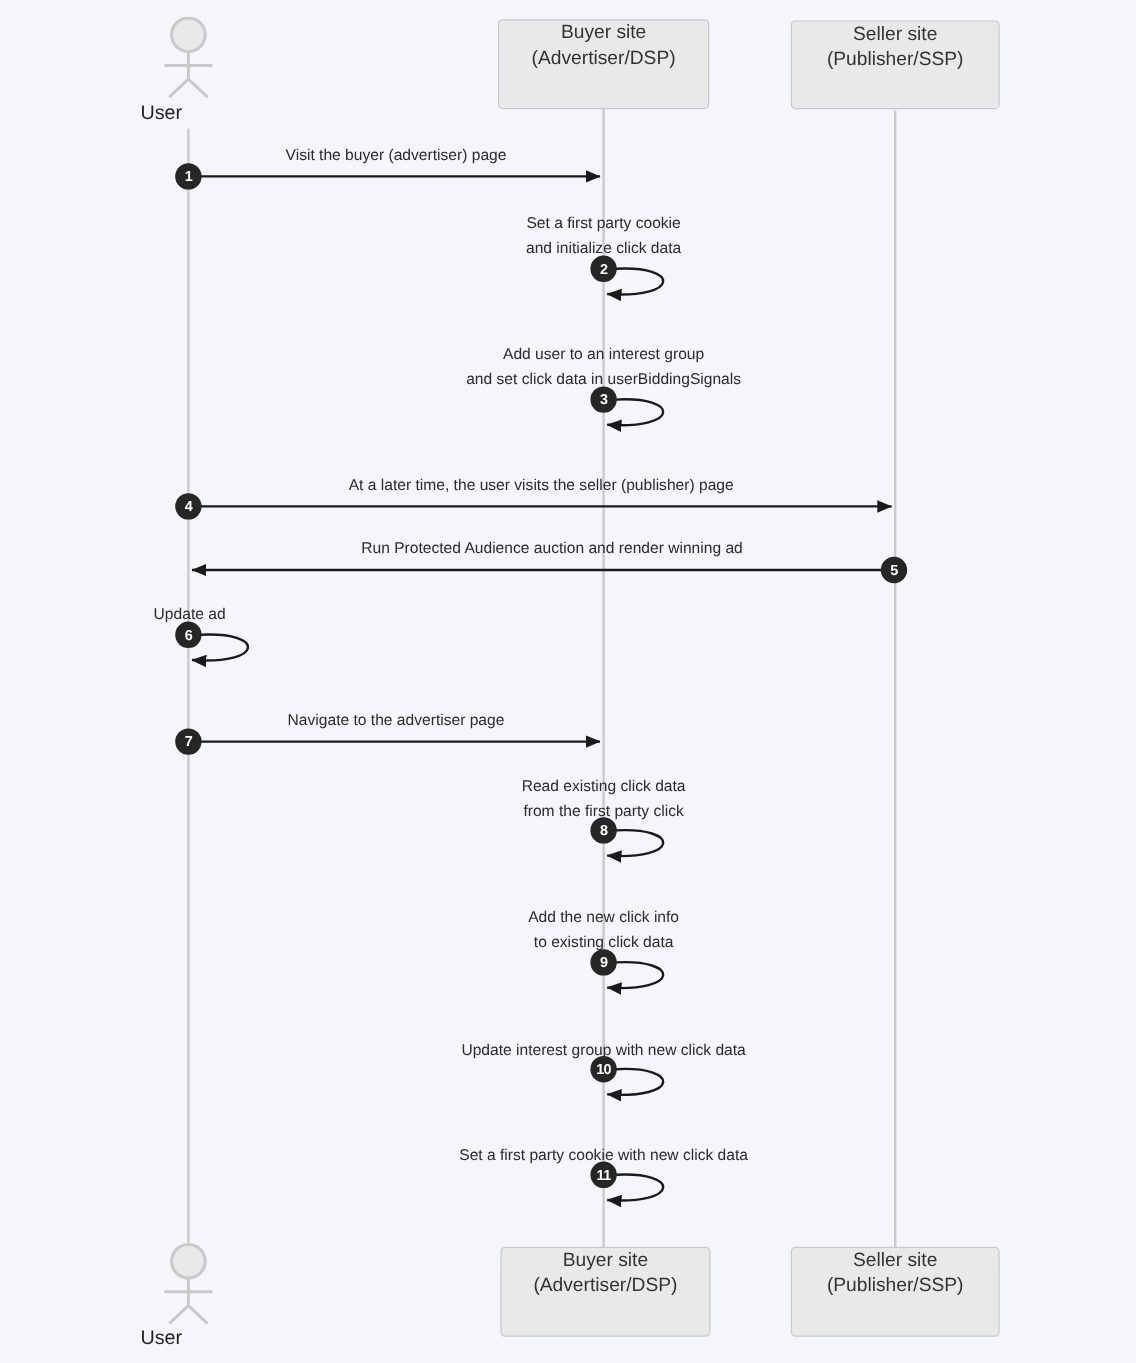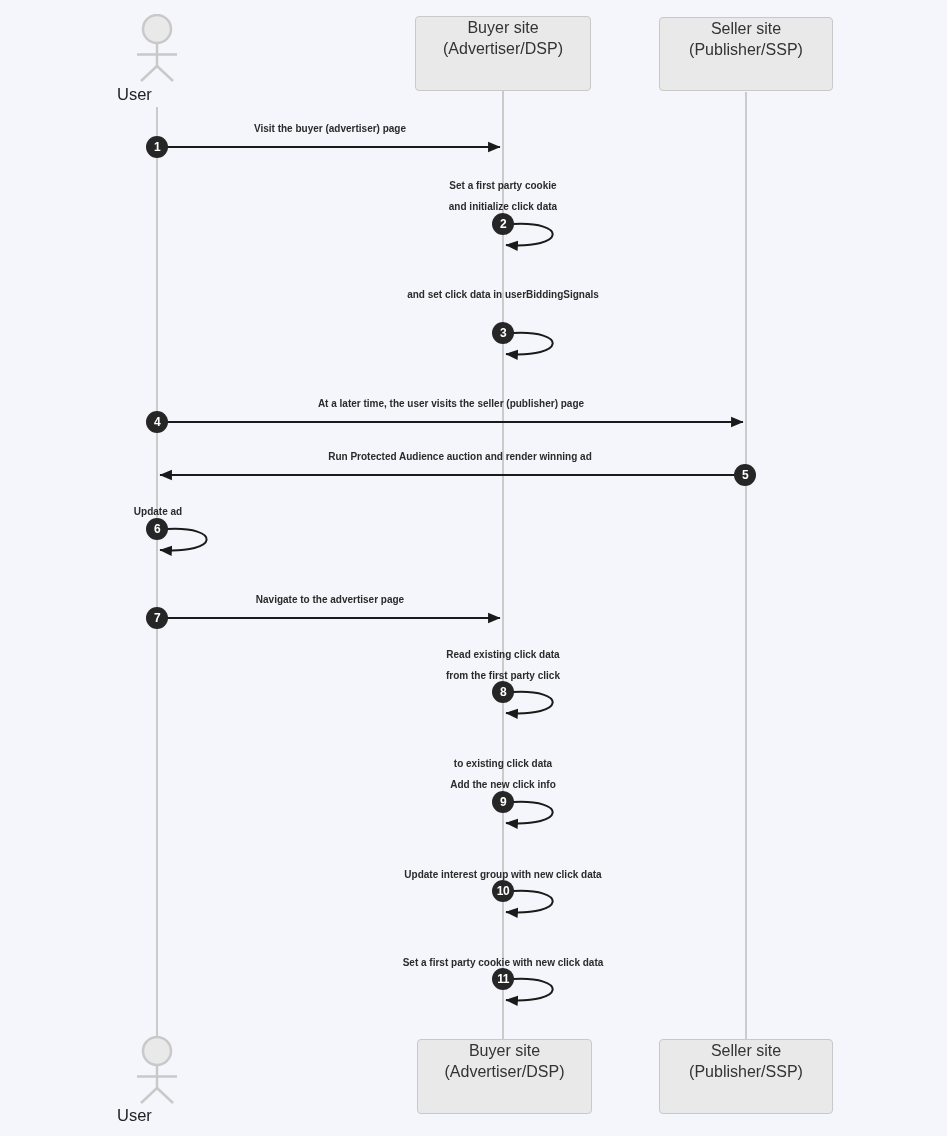--- a/index.html
+++ b/index.html
@@ -4,21 +4,21 @@
 <style>
   html,body{margin:0;padding:0;}
   body{background:#f4f6fb;font-family:"Liberation Sans",sans-serif;}
   .stage{position:relative;width:947px;height:1136px;background:#f4f6fb;overflow:hidden;}
   .participant{
     position:absolute;background:#e9e9e9;border:1px solid #c9c9c9;border-radius:4px;
     display:flex;flex-direction:column;align-items:center;
     font-size:16px;line-height:21px;color:#333;text-align:center;box-sizing:border-box;
   }
   .actor-label{position:absolute;text-align:left;font-size:16.5px;color:#222;}
-  .msg-label{position:absolute;font-size:10px;line-height:21px;color:#2b2b2b;text-align:center;white-space:nowrap;font-weight:bold;}
+  .msg-label{position:absolute;font-size:13px;line-height:21px;color:#2b2b2b;text-align:center;white-space:nowrap;}
   .badge{
     position:absolute;width:22px;height:22px;border-radius:50%;background:#262626;color:#fff;
     font-size:12px;font-weight:700;display:flex;align-items:center;justify-content:center;
     letter-spacing:-0.5px;
   }
   .overlay{position:absolute;left:0;top:0;pointer-events:none;}
   .actor-svg{position:absolute;}
 </style>
 </head>
 <body>
@@ -96,41 +96,42 @@
   </div>
 
   <div class="msg-label" style="left:157px;top:118px;width:346px">
     <div>Visit the buyer (advertiser) page</div>
   </div>
   <div class="msg-label" style="left:293px;top:175px;width:420px">
     <div>Set a first party cookie</div>
     <div>and initialize click data</div>
   </div>
   <div class="msg-label" style="left:293px;top:284px;width:420px">
+    <div>Add user to an interest group</div>
     <div>and set click data in userBiddingSignals</div>
   </div>
   <div class="msg-label" style="left:131px;top:393px;width:640px">
     <div>At a later time, the user visits the seller (publisher) page</div>
   </div>
   <div class="msg-label" style="left:140px;top:446px;width:640px">
     <div>Run Protected Audience auction and render winning ad</div>
   </div>
   <div class="msg-label" style="left:98px;top:501px;width:120px">
     <div>Update ad</div>
   </div>
   <div class="msg-label" style="left:157px;top:589px;width:346px">
     <div>Navigate to the advertiser page</div>
   </div>
   <div class="msg-label" style="left:293px;top:644px;width:420px">
     <div>Read existing click data</div>
     <div>from the first party click</div>
   </div>
   <div class="msg-label" style="left:293px;top:753px;width:420px">
+    <div>Add the new click info</div>
     <div>to existing click data</div>
-    <div>Add the new click info</div>
   </div>
   <div class="msg-label" style="left:293px;top:864px;width:420px">
     <div>Update interest group with new click data</div>
   </div>
   <div class="msg-label" style="left:293px;top:952px;width:420px">
     <div>Set a first party cookie with new click data</div>
   </div>
 
   <div class="badge" style="left:146px;top:136px">1</div>
   <div class="badge" style="left:492px;top:213px">2</div>

